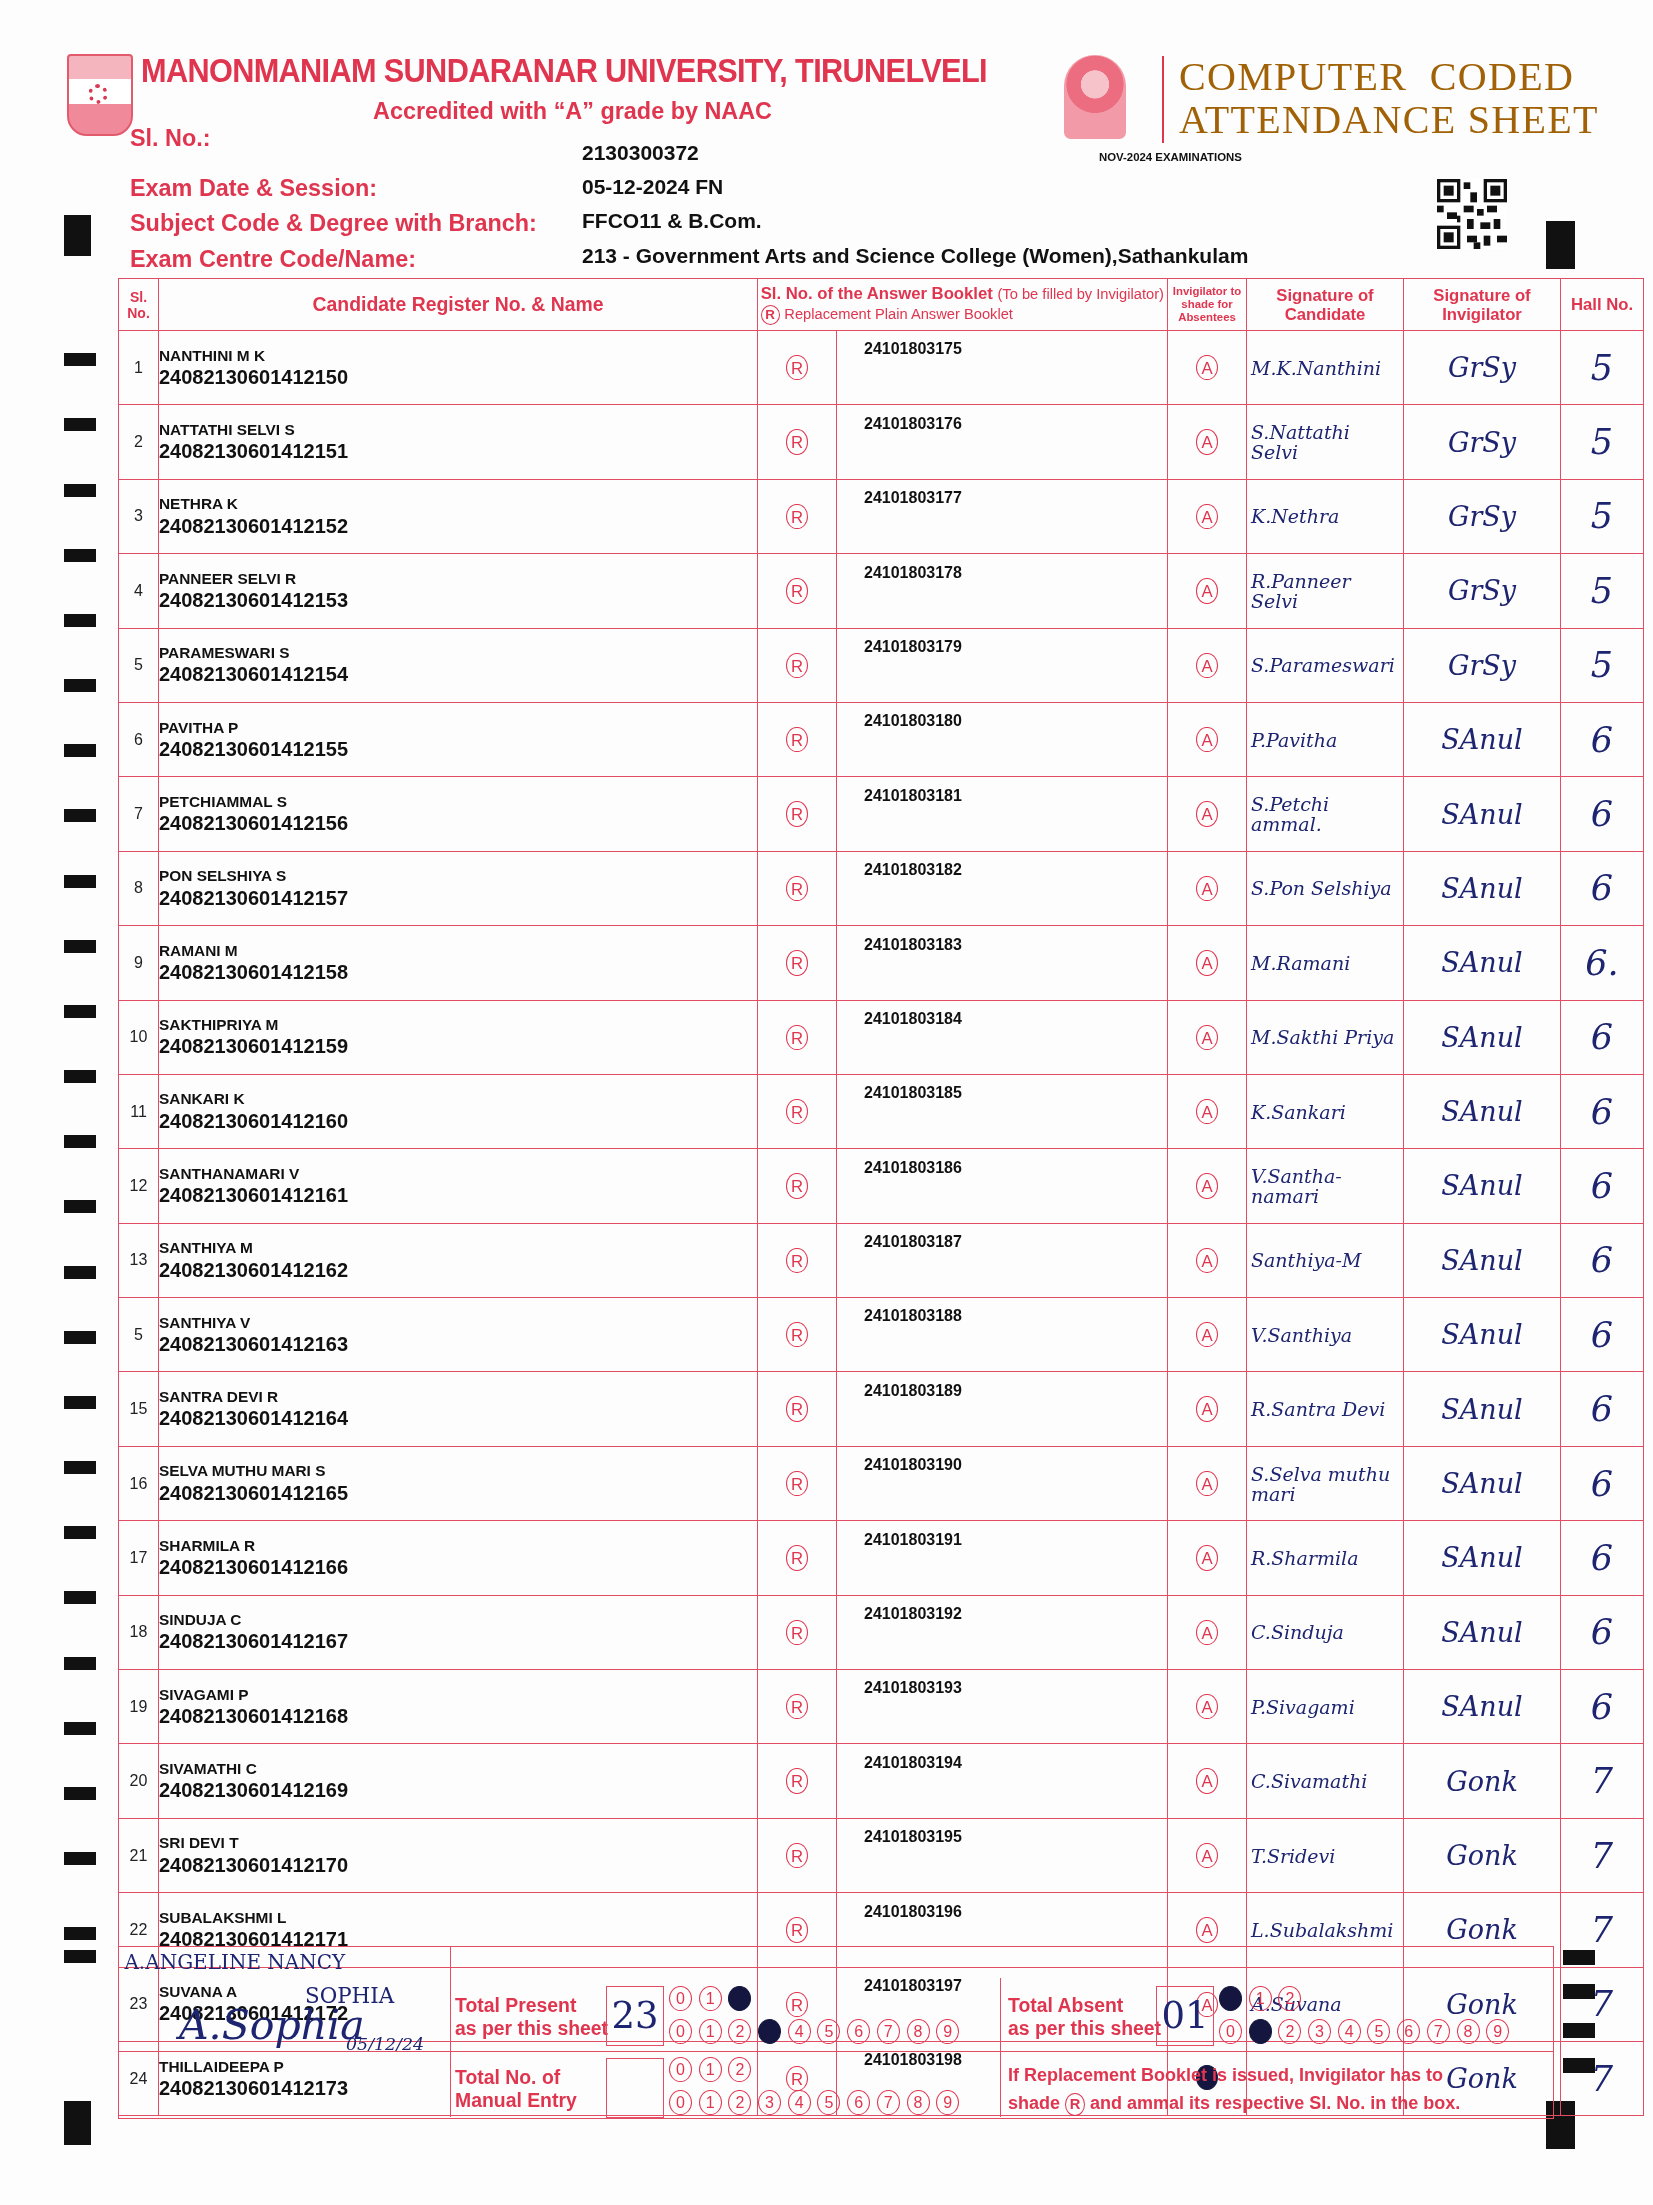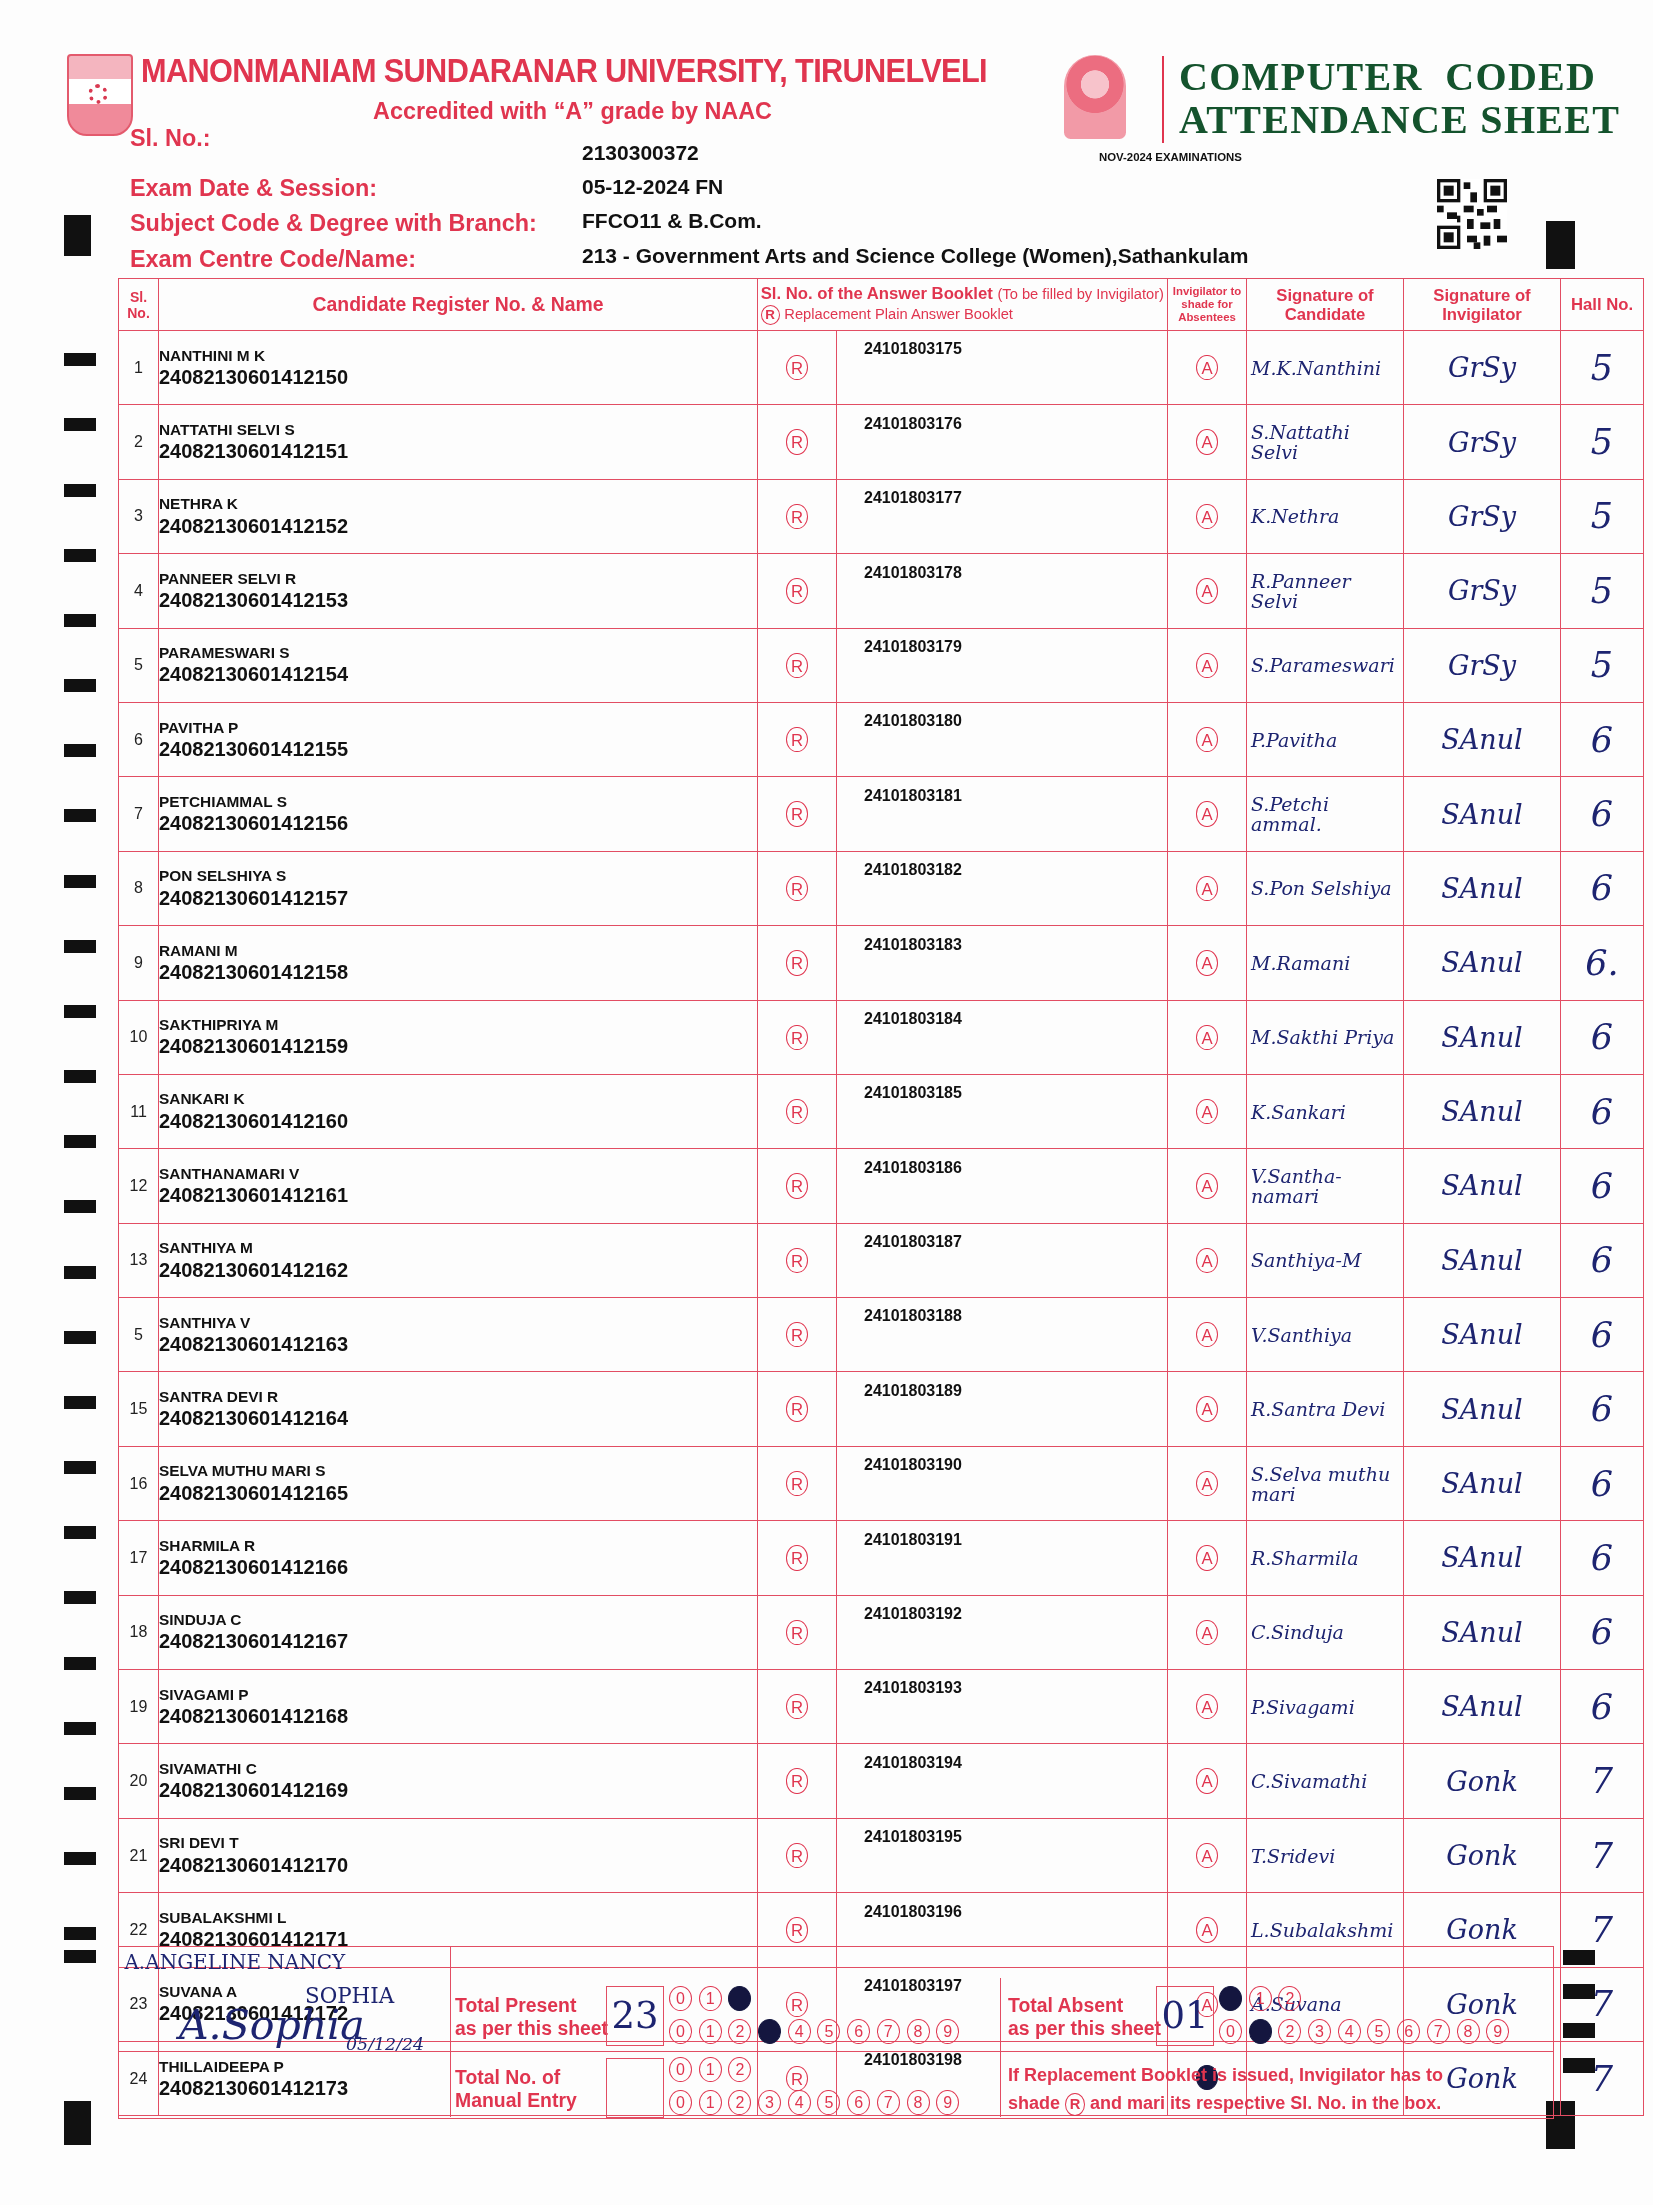--- a/index.html
+++ b/index.html
@@ -7,21 +7,21 @@
          font-family:"Liberation Sans", sans-serif; color:#111; }
   .abs { position:absolute; }
 
   
   #logo { left:67px; top:54px; width:62px; height:78px; border:2px solid #e35a6d; border-radius:4px 4px 20px 20px; background:linear-gradient(#f4b5bf 0 30%, #fff 30% 62%, #f08a9a 62%); }
   #logo .gear { position:absolute; left:19px; top:28px; width:20px; height:20px; border-radius:50%; border:4px dotted #d93a52; box-sizing:border-box; }
   #uni-name { left:141px; top:52px; font-size:33px; font-weight:bold; color:#e0354f; letter-spacing:-0.7px; transform:scaleX(0.93); transform-origin:left; white-space:nowrap; }
   #accred { left:373px; top:98px; font-size:23.4px; font-weight:bold; color:#e0354f; white-space:nowrap; }
   #portrait { left:1064px; top:55px; width:62px; height:84px; border-radius:32px 32px 6.7px 6.7px; background:radial-gradient(circle at 50% 35%, #f7c3cb 0 22%, #ec6d80 23% 45%, #f29aa7 46%); }
   #title-rule { left:1162px; top:56px; width:2px; height:87px; background:#e0354f; }
-  #sheet-title { left:1179px; top:55px; font-family:"Liberation Serif", serif; font-weight:bold; font-size:40px; line-height:43px; color:#14532d; letter-spacing:1.3px; }
+  #sheet-title { left:1179px; top:55px; font-family:"Liberation Serif", serif; font-weight:normal; font-size:40px; line-height:43px; color:#a16207; letter-spacing:1.3px; }
   #exam-session { left:1099px; top:151px; font-size:11.4px; font-weight:bold; white-space:nowrap; }
   #qr { left:1437px; top:179px; width:70px; height:70px; }
 
   .meta-label { left:130px; font-size:23.4px; font-weight:bold; color:#e0354f; white-space:nowrap; }
   .meta-val { left:582px; font-size:21px; font-weight:bold; white-space:nowrap; }
 
   .timing { position:absolute; background:#111; }
 
   
   #sheet-table { position:absolute; left:118px; top:278px; width:1477px; border-collapse:collapse; table-layout:fixed; }
@@ -581,21 +581,21 @@
       <span class="bubble">8</span>
       <span class="bubble">9</span>
     </div>
   <div style="position:absolute;left:881px;top:104px;width:553px;height:1.3px;background:#e24d63"></div>
 
   <div id="note">
     <div>If Replacement Booklet is issued, Invigilator has to</div>
     <div>
       <span>shade</span>
       <span class="bubble">R</span>
-      <span>and mari its respective Sl. No. in the box.</span>
+      <span>and ammal its respective Sl. No. in the box.</span>
     </div>
   </div>
 </div>
 <div id="right-marks">
     <div class="timing" style="left: 1563px; width: 32px; height: 14.7px; top: 1950px;"></div>
     <div class="timing" style="left: 1563px; width: 32px; height: 14.7px; top: 1984px;"></div>
     <div class="timing" style="left: 1563px; width: 32px; height: 14.7px; top: 2023px;"></div>
     <div class="timing" style="left: 1563px; width: 32px; height: 14.7px; top: 2058px;"></div>
   </div>
 

